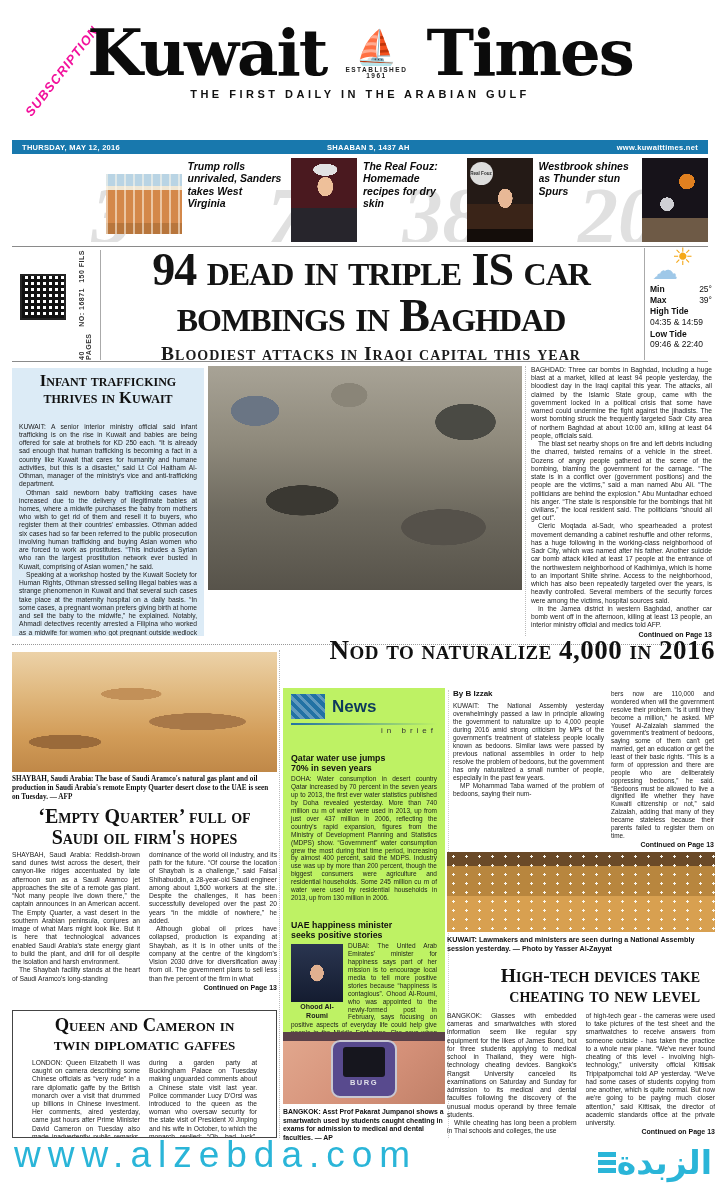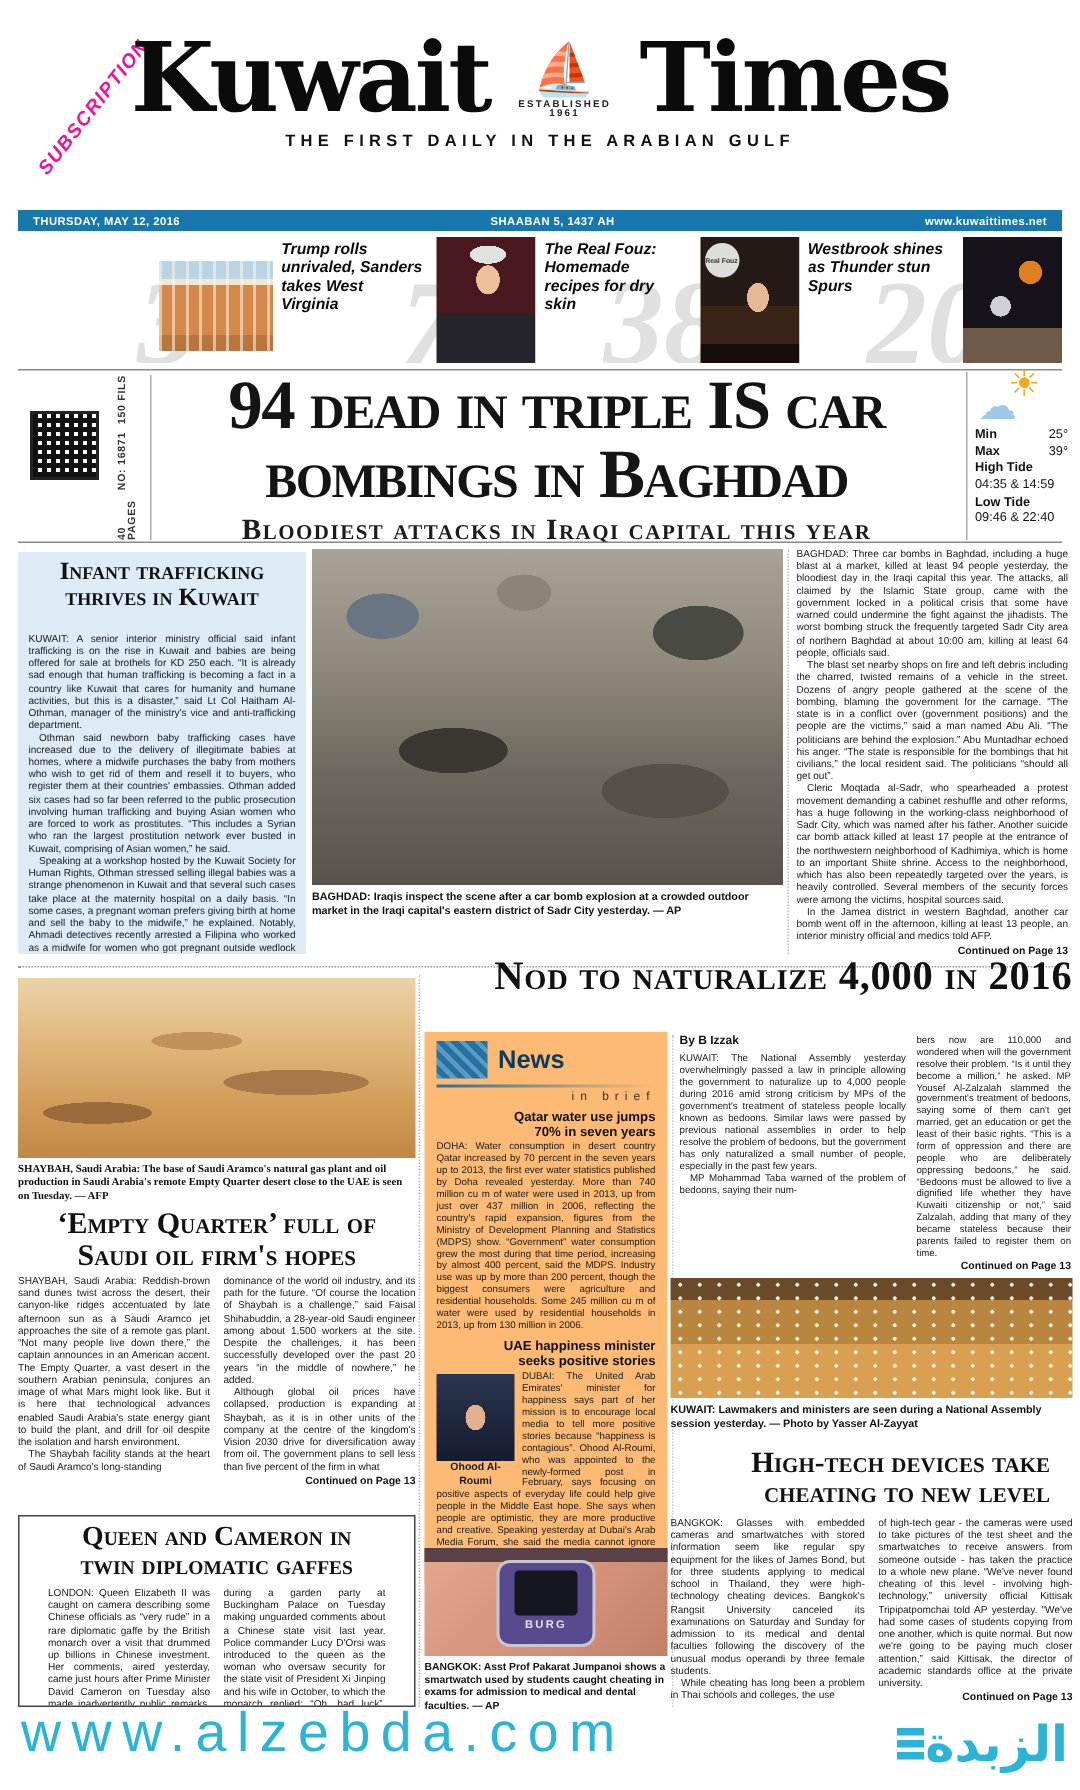--- a/index.html
+++ b/index.html
@@ -105,29 +105,29 @@
   .desert-caption{position:absolute;left:12px;top:775px;width:265px;font-family:Liberation Serif, serif;}
   .eq-title{position:absolute;left:12px;top:806px;width:265px;text-align:center;
     font:700 20px/1.05 "Liberation Serif",serif;font-variant:small-caps;}
   .cols2{display:flex;gap:9px;}
   .cols2 .col{flex:1;overflow:hidden;}
   .eq-cols{position:absolute;left:12px;top:851px;width:265px;height:155px;}
 
   
   .nat-title{position:absolute;left:283px;top:637px;width:432px;text-align:right;
     font:700 27px/1 "Liberation Serif",serif;font-variant:small-caps;letter-spacing:.5px;}
-  .brief-box{position:absolute;left:283px;top:688px;width:162px;height:368px;background:#fdba74;
+  .brief-box{position:absolute;left:283px;top:688px;width:162px;height:368px;background:#bef264;
     padding:6px 8px;box-sizing:border-box;overflow:hidden;}
   .news-logo-row{display:flex;align-items:center;gap:7px;}
   .news-square{width:34px;height:25px;background:#2272a4;
     background-image:repeating-linear-gradient(45deg,rgba(255,255,255,.28) 0 3px,rgba(0,0,0,0) 3px 7px);}
   .news-word{font:700 17px/1 "Liberation Sans",sans-serif;color:#0e3a5c;}
   .brief-rule{height:2px;background:linear-gradient(90deg,#2272a4,rgba(34,114,164,0));margin:4px 0 1px;}
   .inbrief{text-align:right;font-size:8px;letter-spacing:4px;color:#333;}
-  .brief-title{text-align:right;font:700 8.8px/1.15 "Liberation Sans",sans-serif;margin:4px 0 2px;}
+  .brief-title{text-align:left;font:700 8.8px/1.15 "Liberation Sans",sans-serif;margin:18px 0 2px;}
   .brief-text{font-size:6.5px;line-height:1.22;text-align:justify;color:#1a1a1a;}
   .ohood-float{float:left;width:52px;margin:2px 5px 1px 0;}
   .ohood-img{width:52px;height:58px;background:
     radial-gradient(ellipse 11px 14px at 50% 50%,#e0b090 0 60%,rgba(0,0,0,0) 61%),
     linear-gradient(180deg,#2a3550,#141c30);}
   .ohood-cap{font:700 7px/1.2 "Liberation Sans",sans-serif;text-align:center;margin-top:1px;}
   .nat-byline{position:absolute;left:453px;top:690px;font:700 8px/1 "Liberation Sans",sans-serif;}
   .nat-col1{position:absolute;left:453px;top:702px;width:151px;height:146px;overflow:hidden;}
   .nat-col1 .story p,.nat-col1 p{font-size:6.5px;}
   .nat-col2{position:absolute;left:611px;top:690px;width:103px;height:160px;overflow:hidden;}
@@ -248,21 +248,20 @@
     <div class="infant-title">
       <div>Infant trafficking</div>
       <div>thrives in Kuwait</div>
     </div>
     <p>KUWAIT: A senior interior ministry official said infant trafficking is on the rise in Kuwait and babies are being offered for sale at brothels for KD 250 each. “It is already sad enough that human trafficking is becoming a fact in a country like Kuwait that cares for humanity and humane activities, but this is a disaster,” said Lt Col Haitham Al-Othman, manager of the ministry's vice and anti-trafficking department.</p>
     <p>Othman said newborn baby trafficking cases have increased due to the delivery of illegitimate babies at homes, where a midwife purchases the baby from mothers who wish to get rid of them and resell it to buyers, who register them at their countries' embassies. Othman added six cases had so far been referred to the public prosecution involving human trafficking and buying Asian women who are forced to work as prostitutes. “This includes a Syrian who ran the largest prostitution network ever busted in Kuwait, comprising of Asian women,” he said.</p>
     <p>Speaking at a workshop hosted by the Kuwait Society for Human Rights, Othman stressed selling illegal babies was a strange phenomenon in Kuwait and that several such cases take place at the maternity hospital on a daily basis. “In some cases, a pregnant woman prefers giving birth at home and sell the baby to the midwife,” he explained. Notably, Ahmadi detectives recently arrested a Filipina who worked as a midwife for women who got pregnant outside wedlock and wished to get rid of their babies. The suspect sold each baby for KD 250, and when arrested, still had several more infants waiting to be sold. — Al-Rai</p>
   </div>
 
   <div class="main-photo"></div>
-  <div class="main-caption caption">BAGHDAD: Iraqis inspect the scene after a car bomb explosion at a crowded outdoor market in the Iraqi capital's eastern district of Sadr City yesterday. — AP</div>
 
   <div class="vdots-photo"></div>
   <div class="baghdad-col story">
     <p>BAGHDAD: Three car bombs in Baghdad, including a huge blast at a market, killed at least 94 people yesterday, the bloodiest day in the Iraqi capital this year. The attacks, all claimed by the Islamic State group, came with the government locked in a political crisis that some have warned could undermine the fight against the jihadists. The worst bombing struck the frequently targeted Sadr City area of northern Baghdad at about 10:00 am, killing at least 64 people, officials said.</p>
     <p>The blast set nearby shops on fire and left debris including the charred, twisted remains of a vehicle in the street. Dozens of angry people gathered at the scene of the bombing, blaming the government for the carnage. “The state is in a conflict over (government positions) and the people are the victims,” said a man named Abu Ali. “The politicians are behind the explosion.” Abu Muntadhar echoed his anger. “The state is responsible for the bombings that hit civilians,” the local resident said. The politicians “should all get out”.</p>
     <p>Cleric Moqtada al-Sadr, who spearheaded a protest movement demanding a cabinet reshuffle and other reforms, has a huge following in the working-class neighborhood of Sadr City, which was named after his father. Another suicide car bomb attack killed at least 17 people at the entrance of the northwestern neighborhood of Kadhimiya, which is home to an important Shiite shrine. Access to the neighborhood, which has also been repeatedly targeted over the years, is heavily controlled. Several members of the security forces were among the victims, hospital sources said.</p>
     <p>In the Jamea district in western Baghdad, another car bomb went off in the afternoon, killing at least 13 people, an interior ministry official and medics told AFP.</p>
     <div class="continued">Continued on Page 13</div>
   </div>
 

